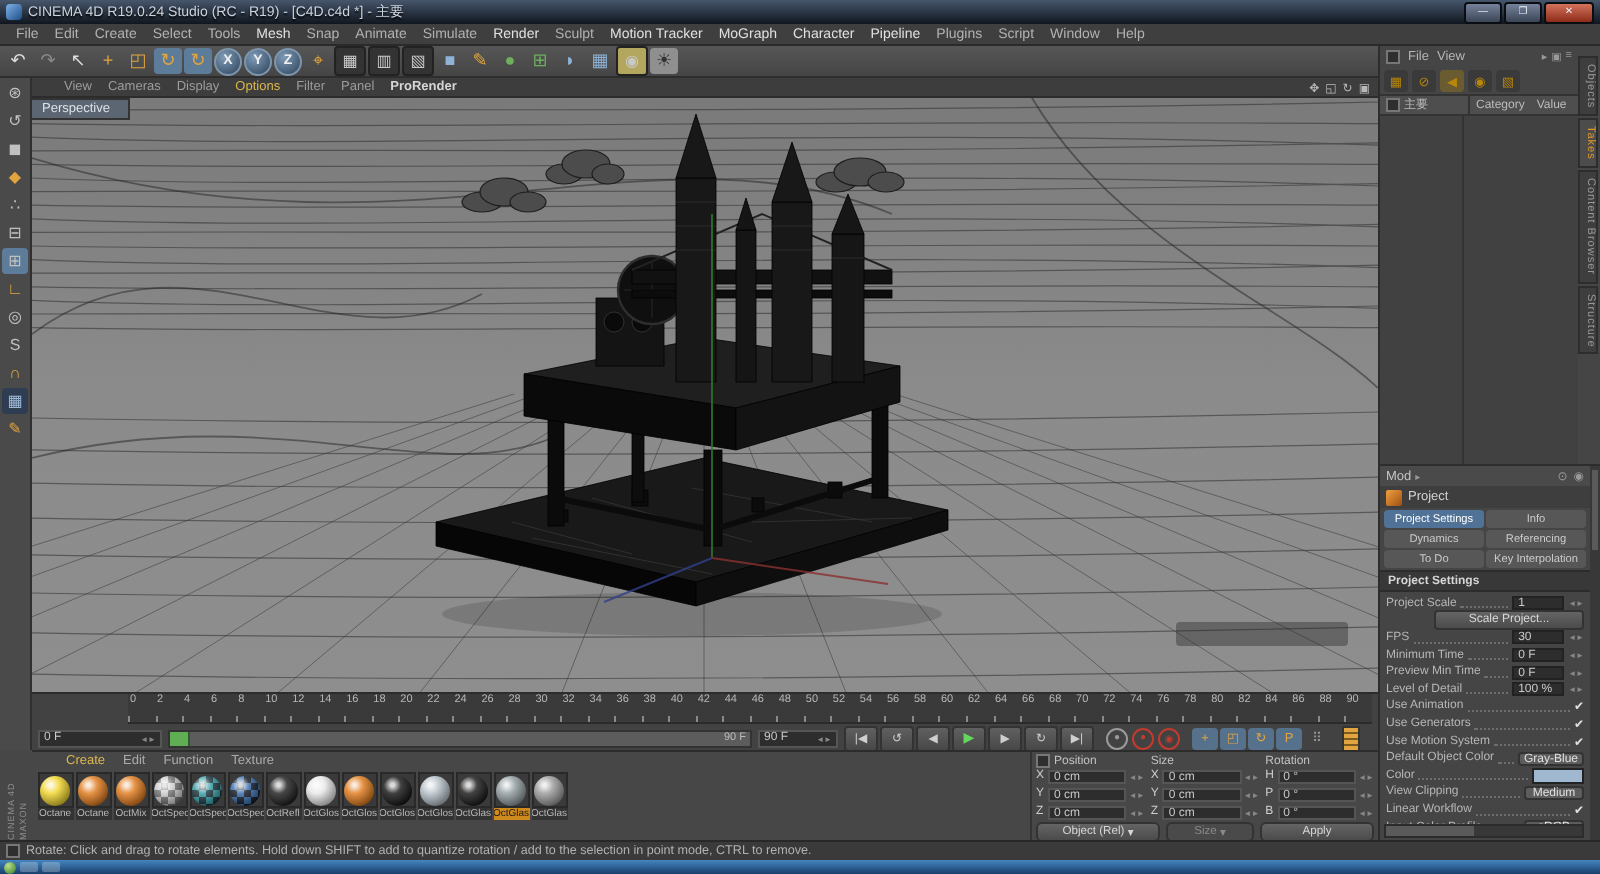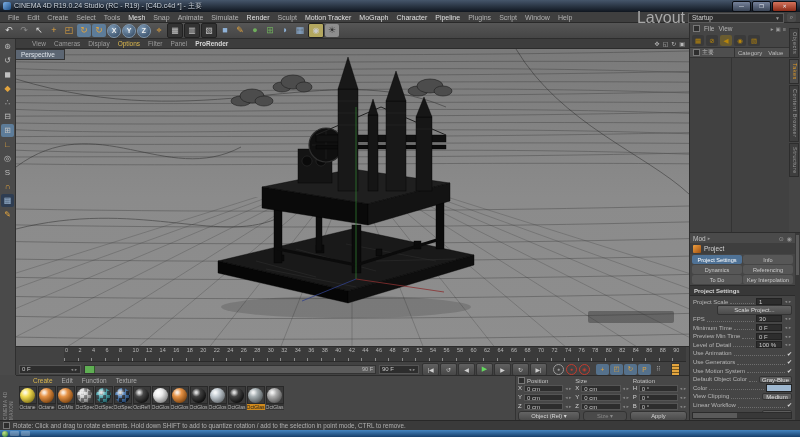--- a/index.html
+++ b/index.html
@@ -202,28 +202,20 @@
       <span class="menu-item">Sculpt</span>
       <span class="menu-item strong">Motion Tracker</span>
       <span class="menu-item strong">MoGraph</span>
       <span class="menu-item strong">Character</span>
       <span class="menu-item strong">Pipeline</span>
       <span class="menu-item">Plugins</span>
       <span class="menu-item">Script</span>
       <span class="menu-item">Window</span>
       <span class="menu-item">Help</span>
     </div>
-  <div id="layoutbox" class="abs" style="right:4px;top:12px;height:11px;">
-    <span id="layout-label">Layout</span>
-    <span id="layout-dd">
-        <span>Startup</span>
-        <span class="dd-arrow">▼</span>
-      </span>
-    <span id="layout-search">⌕</span>
-  </div>
 
   <div id="toolbar" class="abs">
 
   <span class="tbi g-light">↶</span>
       <span class="tbi g-dim">↷</span>
       <span class="tbi g-light">↖</span>
       <span class="tbi g-orange">+</span>
       <span class="tbi g-orange">◰</span>
       <span class="tbi g-orange act">↻</span>
       <span class="tbi g-orange act">↻</span>

